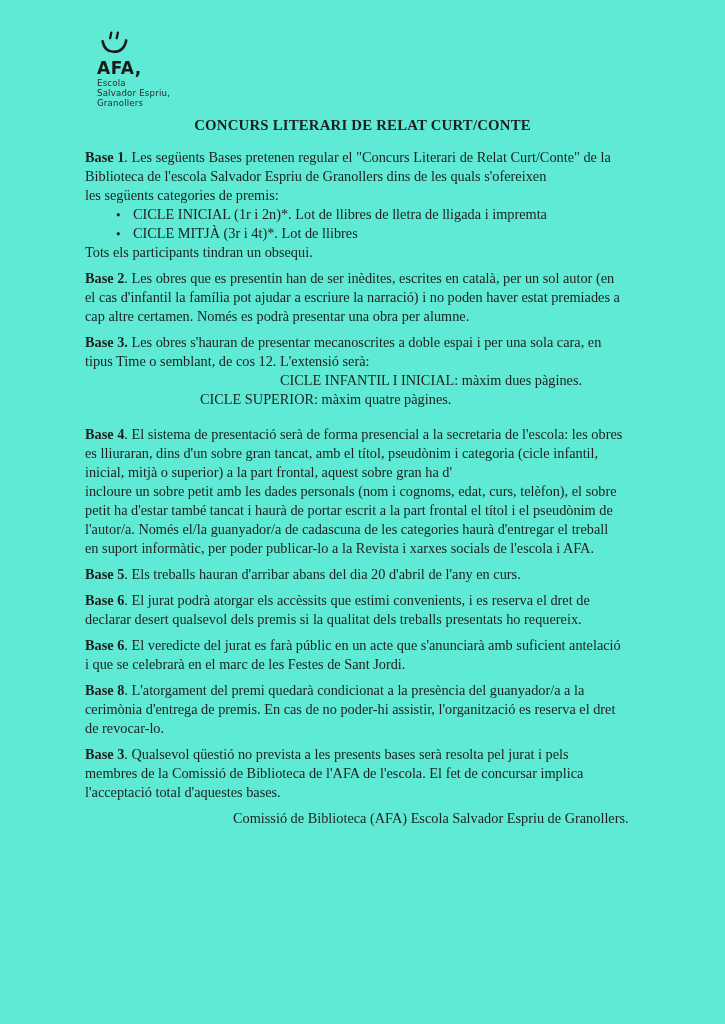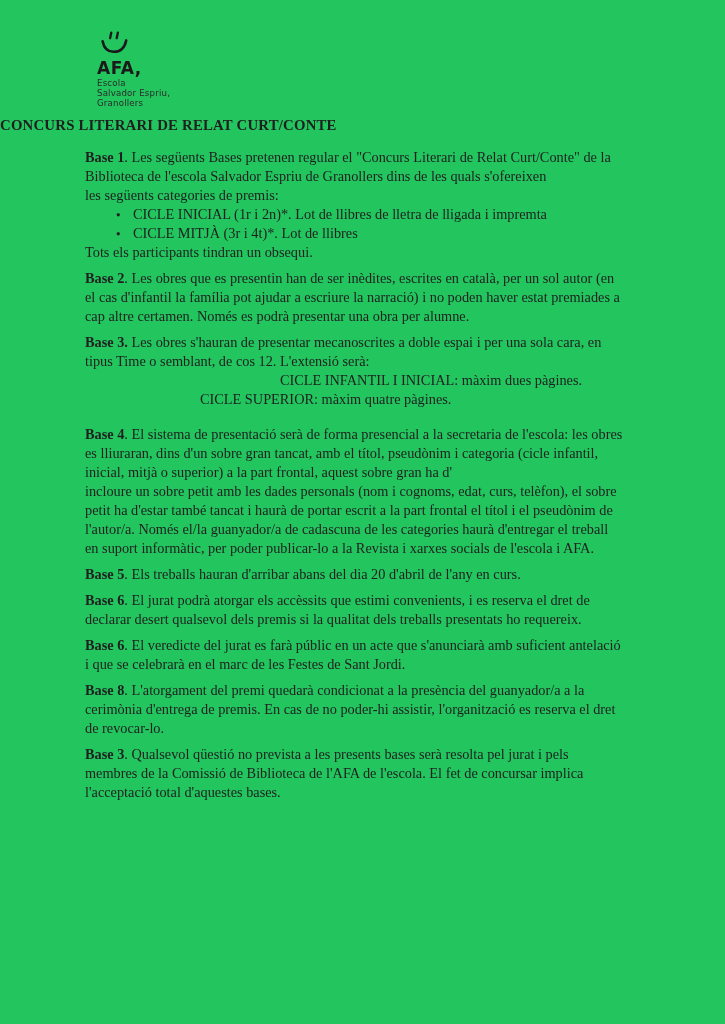--- a/index.html
+++ b/index.html
@@ -1,21 +1,21 @@
 <!DOCTYPE html>
 <html><head>
 <meta charset="utf-8">
 <style>
   html, body { margin: 0; padding: 0; background: #e9e9e9; }
   .page {
     position: relative;
     width: 725px;
     height: 1024px;
     margin: 0 auto;
-    background: #22c55e;
+    background: #5eead4;
     color: #1f1f1f;
     font-family: "Liberation Serif", serif;
     font-size: 14.3px;
     line-height: 19px;
     overflow: hidden;
   }
 
   
   .logo { position: absolute; left: 97px; top: 30px; font-family: "DejaVu Sans", sans-serif; }
   .logo svg { display: block; margin-left: 2px; }
@@ -33,21 +33,21 @@
     letter-spacing: 0.2px;
     color: #2a2a2a;
   }
 
   
   .title {
     position: absolute;
     top: 116px;
     left: 0;
     width: 725px;
-    text-align: left;
+    text-align: center;
     font-weight: bold;
     font-size: 14.8px;
     letter-spacing: 0.2px;
   }
 
   
   .body {
     position: absolute;
     left: 85px;
     top: 148px;
@@ -139,15 +139,16 @@
 i que se celebrarà en el marc de les Festes de Sant Jordi.</span></p>
 
     <p class="para"><strong>Base 8</strong><span>. L'atorgament del premi quedarà condicionat a la presència del guanyador/a a la
 cerimònia d'entrega de premis. En cas de no poder-hi assistir, l'organització es reserva el dret
 de revocar-lo.</span></p>
 
     <p class="para"><strong>Base 3</strong><span>. Qualsevol qüestió no prevista a les presents bases serà resolta pel jurat i pels
 membres de la Comissió de Biblioteca de l'AFA de l'escola. El fet de concursar implica
 l'acceptació total d'aquestes bases.</span></p>
 
+    <div class="closing">Comissió de Biblioteca (AFA) Escola Salvador Espriu de Granollers.</div>
 
   </div>
 </div>
 
 </body></html>

